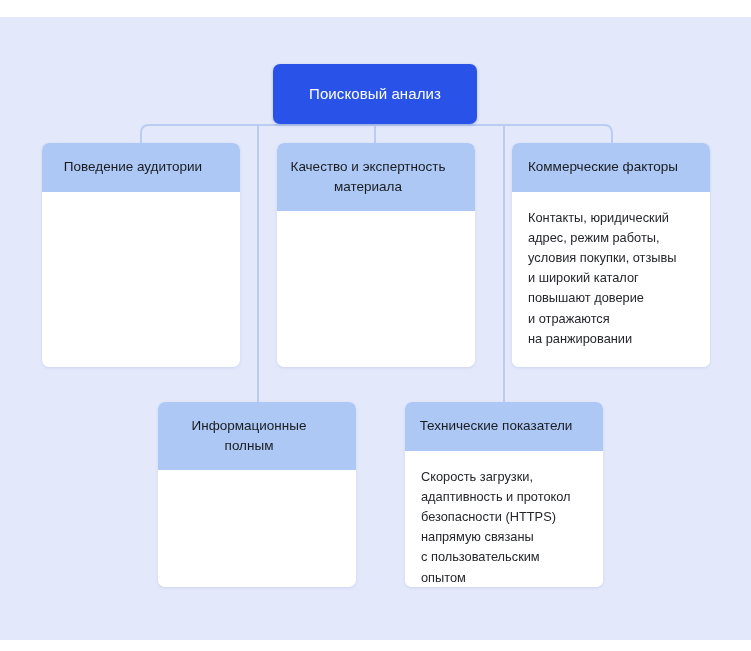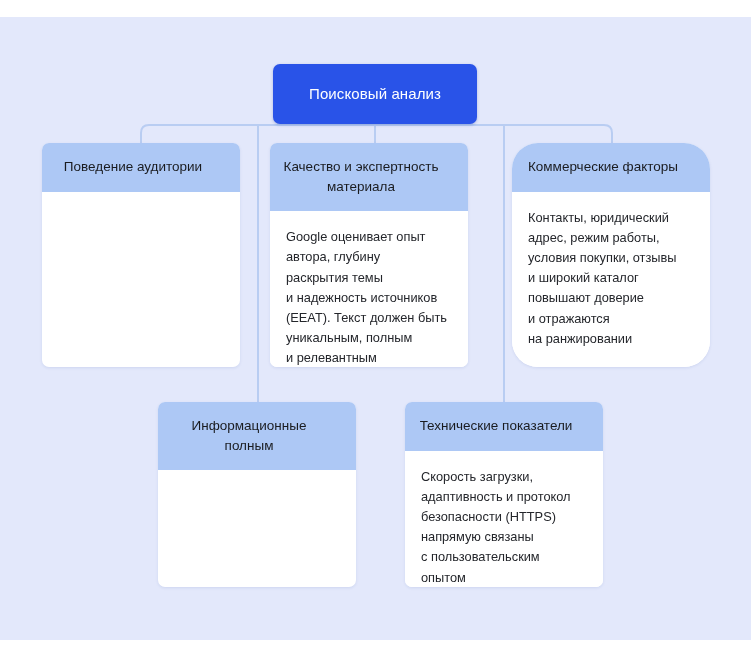--- a/index.html
+++ b/index.html
@@ -90,22 +90,22 @@
   .card-text {
     display: block;
     color: #24262b;
     font-size: 12.8px;
     line-height: 1.58;
     white-space: pre-line;
   }
 
   
   #card-0 { left: 42px;  top: 143px; width: 198px; height: 224px; }
-  #card-1 { left: 270px; top: 143px; width: 198px; height: 224px; }
-  #card-2 { left: 512px; top: 143px; width: 198px; height: 224px; border-radius: 26px; }
+  #card-1 { left: 277px; top: 143px; width: 198px; height: 224px; }
+  #card-2 { left: 512px; top: 143px; width: 198px; height: 224px; }
   
   #card-3 { left: 158px; top: 402px; width: 198px; height: 185px; }
   #card-4 { left: 405px; top: 402px; width: 198px; height: 185px; }
 </style>
 </head>
 <body>
 
 <div id="page">
 
   <div id="canvas"></div>
@@ -136,29 +136,20 @@
       <span class="card-title">Поведение
 аудитории</span>
     </div>
   </div>
 
   <div class="card" id="card-1">
     <div class="card-header">
       <span class="card-title">Качество и экспертность
 материала</span>
     </div>
-    <div class="card-body">
-      <span class="card-text">Google оценивает опыт
-автора, глубину
-раскрытия темы
-и надежность источников
-(EEAT). Текст должен быть
-уникальным, полным
-и релевантным</span>
-    </div>
   </div>
 
   <div class="card" id="card-2">
     <div class="card-header">
       <span class="card-title">Коммерческие
 факторы</span>
     </div>
     <div class="card-body">
       <span class="card-text">Контакты, юридический
 адрес, режим работы,

